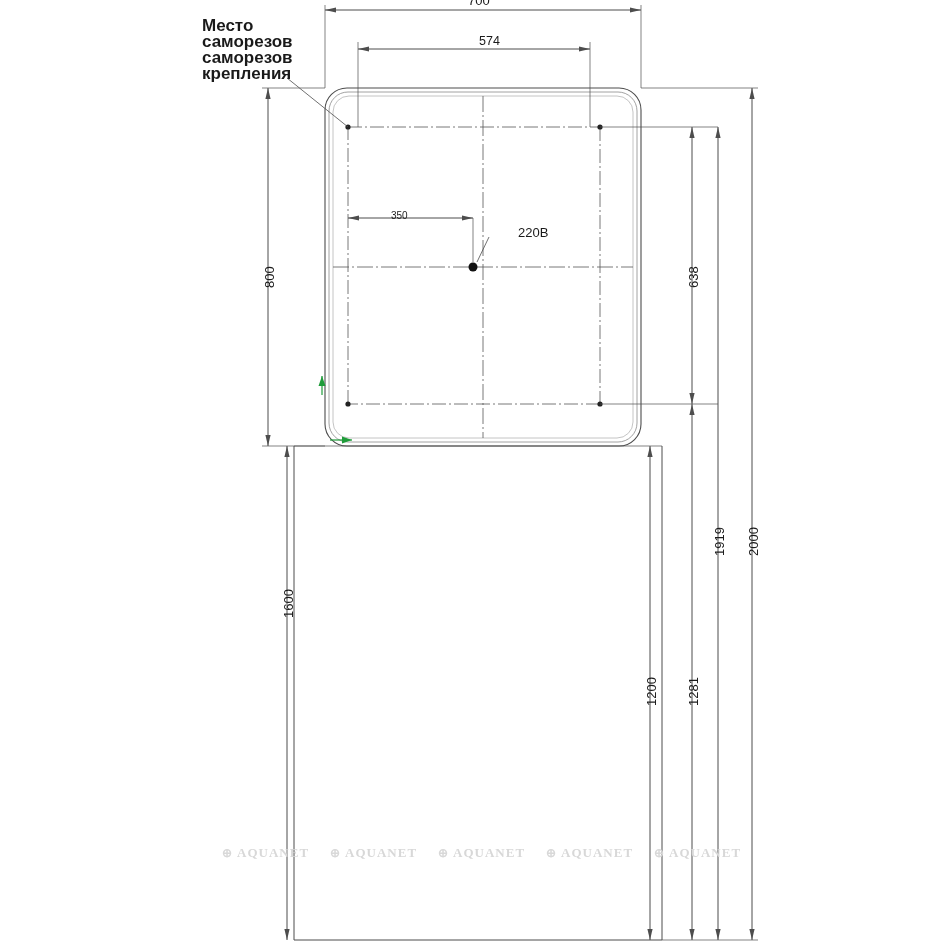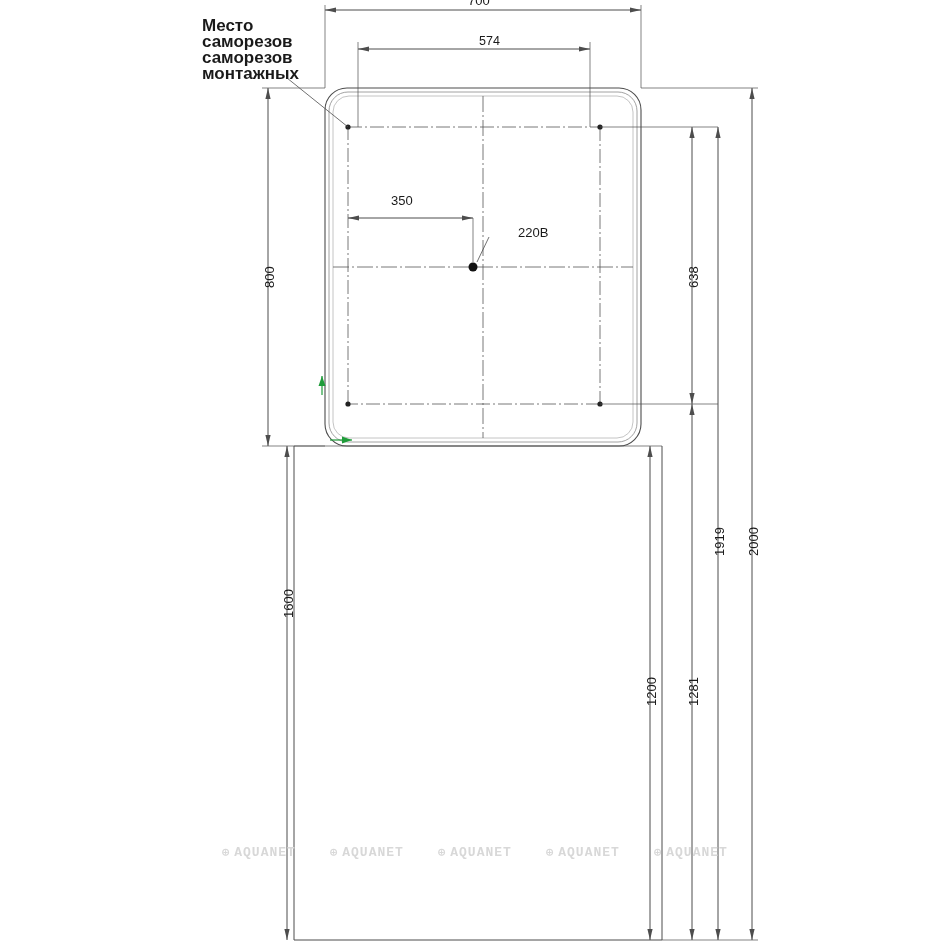--- a/index.html
+++ b/index.html
@@ -33,21 +33,21 @@
   .lbl-bold {
     font-weight: bold;
     font-size: 17px;
   }
   .lbl-vert {
     transform: rotate(-90deg);
     transform-origin: left top;
   }
   .wm {
     position: absolute;
-    font-family: Liberation Mono, monospace;
+    font-family: Liberation Serif, serif;
     font-size: 13px;
     letter-spacing: 1px;
     color: #d8d8d8;
     white-space: pre;
     font-weight: bold;
   }
   .wm .wmk {
     display: inline-block;
     margin-right: 4px;
     font-size: 12px;
@@ -172,31 +172,31 @@
         <path d="M322,395 L322,376" marker-end="url(#grnArr)"></path>
         <path d="M330,440 L352,440" marker-end="url(#grnArr)"></path>
       </g>
 
     </g>
   </svg>
 
   <div class="lbl lbl-bold" style="left:202px; top:16px;">Место</div>
   <div class="lbl lbl-bold" style="left:202px; top:32px;">саморезов</div>
   <div class="lbl lbl-bold" style="left:202px; top:48px;">саморезов</div>
-  <div class="lbl lbl-bold" style="left:202px; top:64px;">монтажных</div>
+  <div class="lbl lbl-bold" style="left:202px; top:64px;">крепления</div>
 
   <div class="lbl" style="left:468px; top:-6px; font-size:13px;">700</div>
 
   <div class="lbl" style="left:479px; top:34px; font-size:12.5px;">574</div>
 
   <div class="lbl lbl-vert" style="left:263px; top:288px; font-size:13px;">800</div>
 
   <div class="lbl lbl-vert" style="left:687px; top:288px; font-size:13px;">638</div>
 
-  <div class="lbl" style="left:391px; top:194px; font-size:13px;">350</div>
+  <div class="lbl" style="left:391px; top:210px; font-size:10px;">350</div>
 
   <div class="lbl" style="left:494px; top:226px; font-size:13px;margin-left:24px;">220В</div>
 
   <div class="lbl lbl-vert" style="left:282px; top:618px; font-size:13px;">1600</div>
 
   <div class="lbl lbl-vert" style="left:645px; top:706px; font-size:13px;">1200</div>
 
   <div class="lbl lbl-vert" style="left:687px; top:706px; font-size:13px;">1281</div>
 
   <div class="lbl lbl-vert" style="left:713px; top:556px; font-size:13px;">1919</div>

